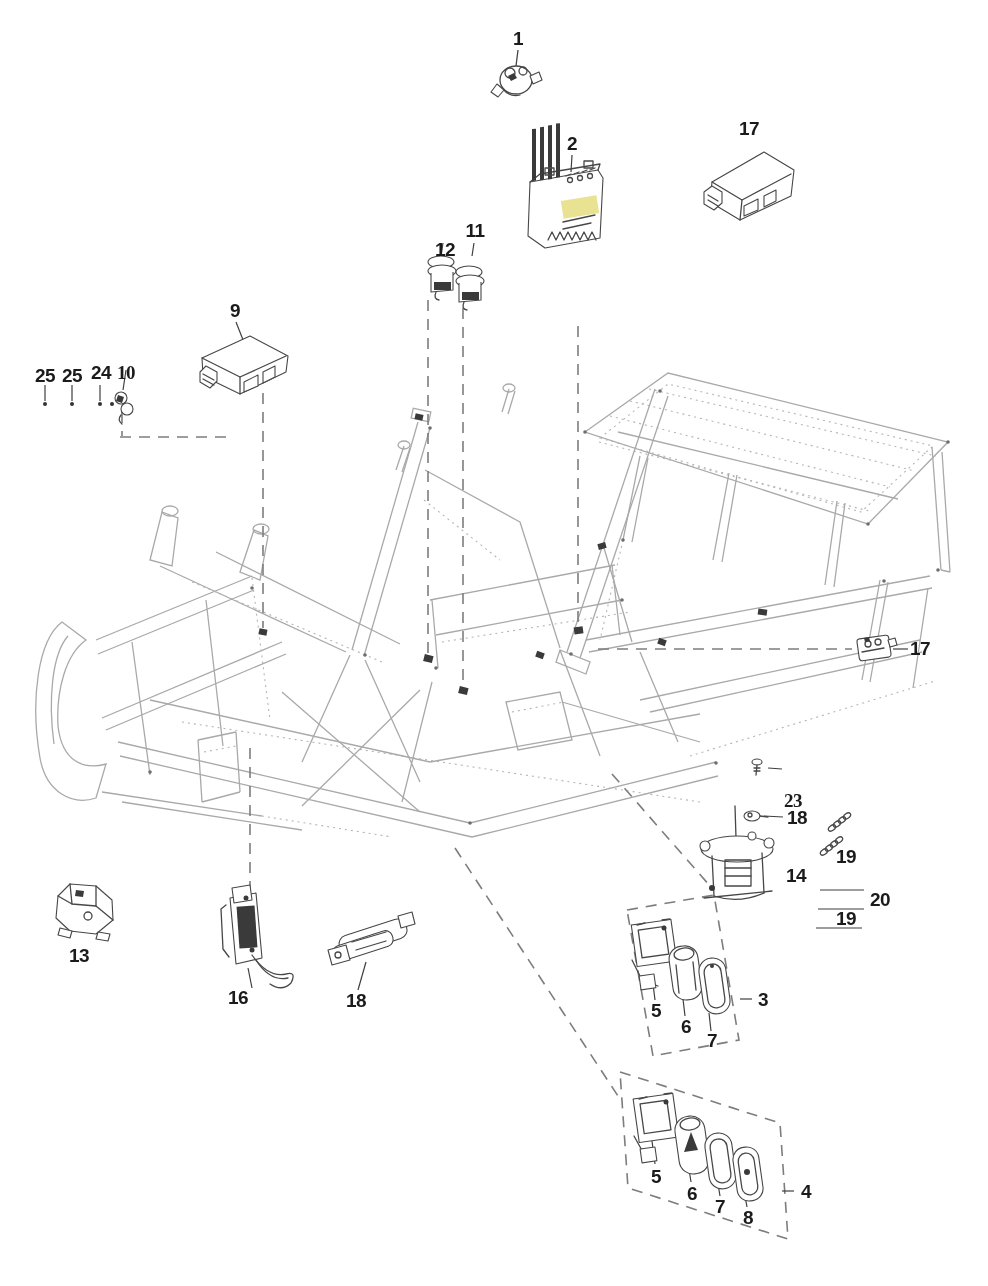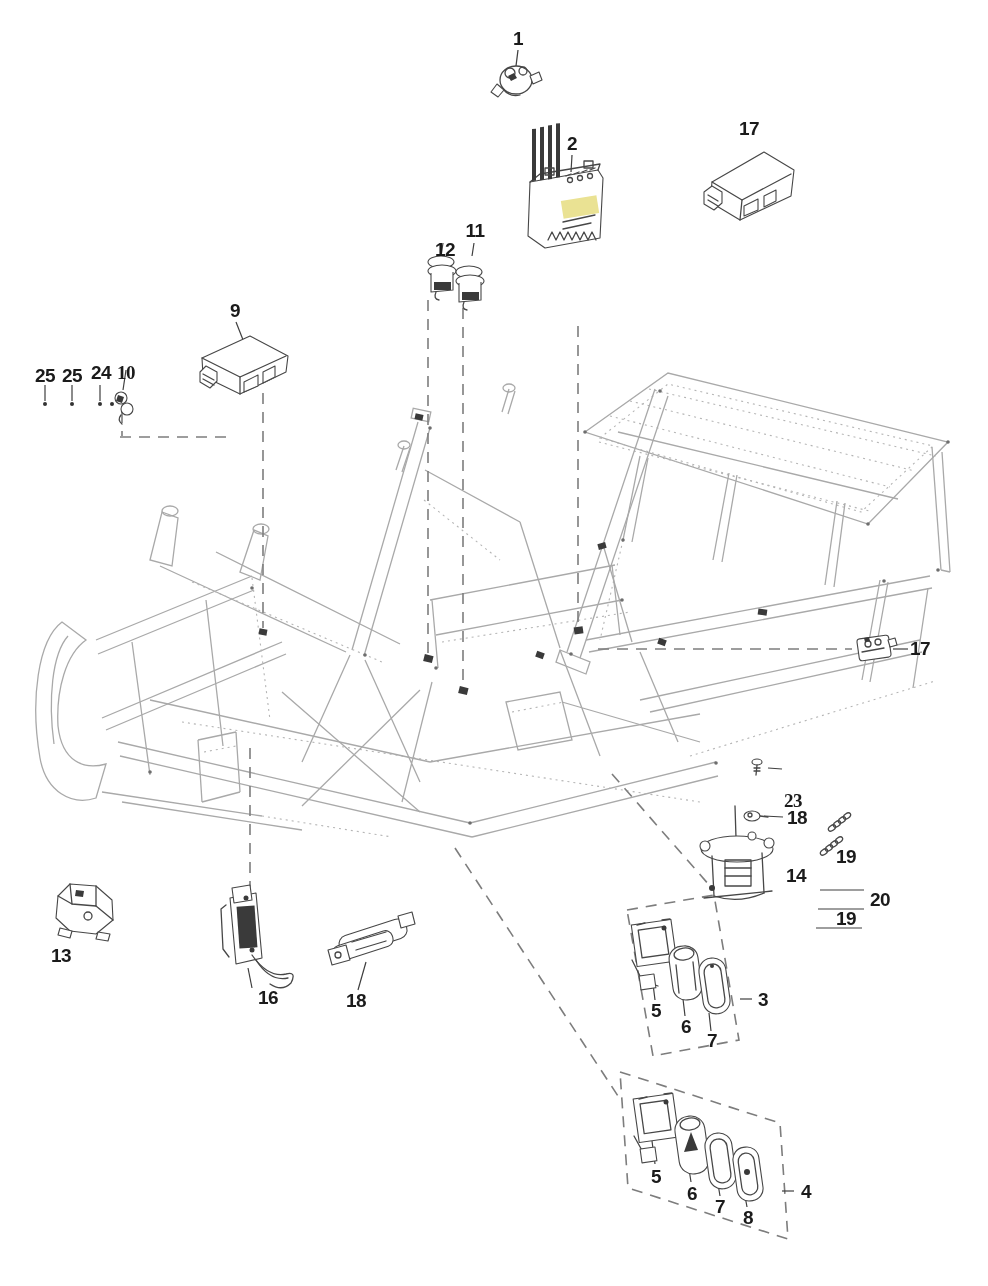--- a/index.html
+++ b/index.html
@@ -377,22 +377,22 @@
       <div class="callout" style="left: 45px; top: 375px;">25</div>
       <div class="callout" style="left: 72px; top: 375px;">25</div>
       <div class="callout" style="left: 101px; top: 372px;">24</div>
       <div class="callout" style="left: 920px; top: 648px;">17</div>
       <div class="callout" style="left: 793px; top: 800px; font-family: Liberation Serif, serif;">23</div>
       <div class="callout" style="left: 797px; top: 817px;">18</div>
       <div class="callout" style="left: 796px; top: 875px;">14</div>
       <div class="callout" style="left: 846px; top: 856px;">19</div>
       <div class="callout" style="left: 880px; top: 899px;">20</div>
       <div class="callout" style="left: 846px; top: 918px;">19</div>
-      <div class="callout" style="left: 61px; top: 955px;">13</div>
-      <div class="callout" style="left: 268px; top: 997px;">16</div>
+      <div class="callout" style="left: 79px; top: 955px;">13</div>
+      <div class="callout" style="left: 238px; top: 997px;">16</div>
       <div class="callout" style="left: 356px; top: 1000px;">18</div>
       <div class="callout" style="left: 656px; top: 1010px;">5</div>
       <div class="callout" style="left: 686px; top: 1026px;">6</div>
       <div class="callout" style="left: 712px; top: 1040px;">7</div>
       <div class="callout" style="left: 763px; top: 999px;">3</div>
       <div class="callout" style="left: 656px; top: 1176px;">5</div>
       <div class="callout" style="left: 692px; top: 1193px;">6</div>
       <div class="callout" style="left: 720px; top: 1206px;">7</div>
       <div class="callout" style="left: 748px; top: 1217px;">8</div>
       <div class="callout" style="left: 806px; top: 1191px;">4</div>

